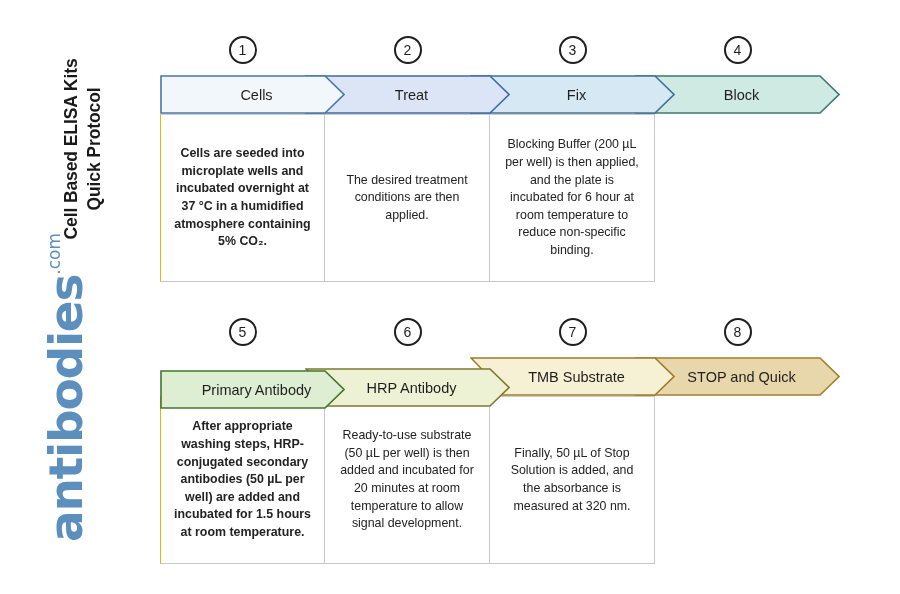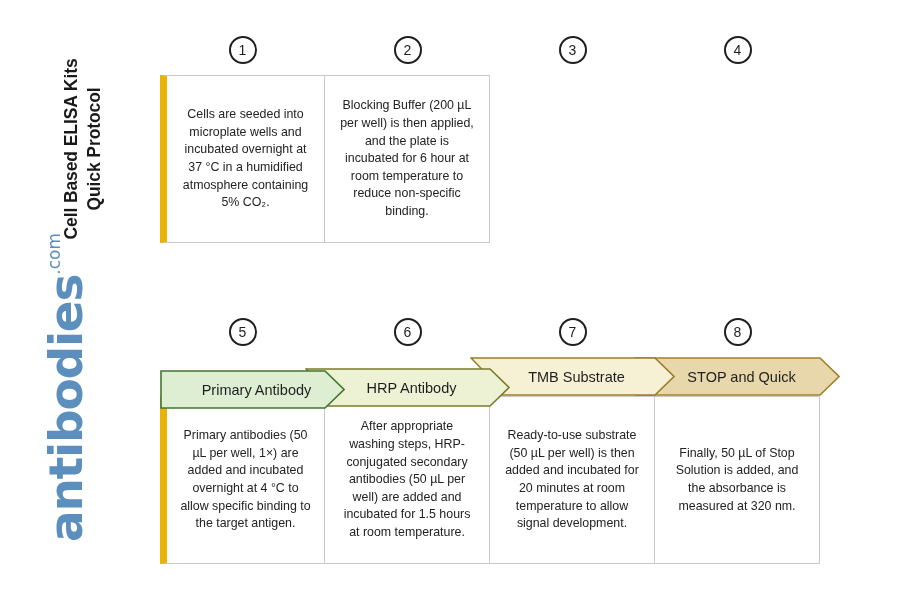--- a/index.html
+++ b/index.html
@@ -154,21 +154,21 @@
     height: 168px;
     box-sizing: border-box;
     border: 1px solid #c9c9c9;
     border-left: none;
     background: #ffffff;
     display: flex;
     align-items: center;
     justify-content: center;
     padding: 8px 12px;
   }
-  .desc-box:first-child { border-left: 7px solid #eab308; }
+  .desc-box:first-child { border-left: 1px solid #eab308; font-weight: bold; }
   .desc-text {
     font-size: 12.4px;
     line-height: 1.42;
     color: #232323;
     text-align: center;
   }
 </style>
 </head>
 <body>
 
@@ -194,23 +194,52 @@
       <div class="num-circle" style="left: 247.5px;">
         <span>2</span>
       </div>
       <div class="num-circle" style="left: 412.5px;">
         <span>3</span>
       </div>
       <div class="num-circle" style="left: 577.5px;">
         <span>4</span>
       </div>
     </div>
+  <div class="chev-band">
+      <div class="chev" style="left: 0px; width: 185px; z-index: 10;">
+        <svg class="chev-shape" width="185" height="39" viewBox="0 0 185 39" preserveAspectRatio="none">
+          <path d="M1,1 L165,1 L184,19.5 L165,38 L1,38 Z" fill="#f2f7fc" stroke="#4a77a8" stroke-width="1.6" stroke-linejoin="miter"></path>
+        </svg>
+        <span class="chev-label">Cells</span>
+      </div>
+      <div class="chev" style="left: 145px; width: 205px; z-index: 9;">
+        <svg class="chev-shape" width="205" height="39" viewBox="0 0 205 39" preserveAspectRatio="none">
+          <path d="M1,1 L185,1 L204,19.5 L185,38 L1,38 L19,19.5 Z" fill="#dbe5f5" stroke="#3f6ba6" stroke-width="1.6" stroke-linejoin="miter"></path>
+        </svg>
+        <span class="chev-label">Treat</span>
+      </div>
+      <div class="chev" style="left: 310px; width: 205px; z-index: 8;">
+        <svg class="chev-shape" width="205" height="39" viewBox="0 0 205 39" preserveAspectRatio="none">
+          <path d="M1,1 L185,1 L204,19.5 L185,38 L1,38 L19,19.5 Z" fill="#d7e8f5" stroke="#3f7296" stroke-width="1.6" stroke-linejoin="miter"></path>
+        </svg>
+        <span class="chev-label">Fix</span>
+      </div>
+      <div class="chev" style="left: 475px; width: 205px; z-index: 7;">
+        <svg class="chev-shape" width="205" height="39" viewBox="0 0 205 39" preserveAspectRatio="none">
+          <path d="M1,1 L185,1 L204,19.5 L185,38 L1,38 L19,19.5 Z" fill="#cfe9e3" stroke="#3b7a72" stroke-width="1.6" stroke-linejoin="miter"></path>
+        </svg>
+        <span class="chev-label">Block</span>
+      </div>
+    </div>
   <div class="box-grid">
       <div class="desc-box">
         <div class="desc-text">Cells are seeded into microplate wells and incubated overnight at 37 °C in a humidified atmosphere containing 5% CO₂.</div>
+      </div>
+      <div class="desc-box">
+        <div class="desc-text">The desired treatment conditions are then applied.</div>
       </div>
       <div class="desc-box">
         <div class="desc-text">Blocking Buffer (200 µL per well) is then applied, and the plate is incubated for 6 hour at room temperature to reduce non-specific binding.</div>
       </div>
     </div>
 </div>
 
 <div class="flow-row row2">
   <div class="num-strip">
       <div class="num-circle" style="left: 82.5px;">
@@ -247,23 +276,20 @@
       </div>
       <div class="chev" style="left: 475px; width: 205px; z-index: 7;">
         <svg class="chev-shape" width="205" height="39" viewBox="0 0 205 39" preserveAspectRatio="none">
           <path d="M1,1 L185,1 L204,19.5 L185,38 L1,38 L19,19.5 Z" fill="#e9d7ac" stroke="#a37f2b" stroke-width="1.6" stroke-linejoin="miter"></path>
         </svg>
         <span class="chev-label">STOP and Quick</span>
       </div>
     </div>
   <div class="box-grid">
       <div class="desc-box">
-        <div class="desc-text">Primary antibodies (50 µL per well, 1×) are added and incubated overnight at 4 °C to allow specific binding to the target antigen.</div>
-      </div>
-      <div class="desc-box">
         <div class="desc-text">After appropriate washing steps, HRP-conjugated secondary antibodies (50 µL per well) are added and incubated for 1.5 hours at room temperature.</div>
       </div>
       <div class="desc-box">
         <div class="desc-text">Ready-to-use substrate (50 µL per well) is then added and incubated for 20 minutes at room temperature to allow signal development.</div>
       </div>
       <div class="desc-box">
         <div class="desc-text">Finally, 50 µL of Stop Solution is added, and the absorbance is measured at 320 nm.</div>
       </div>
     </div>
 </div>

